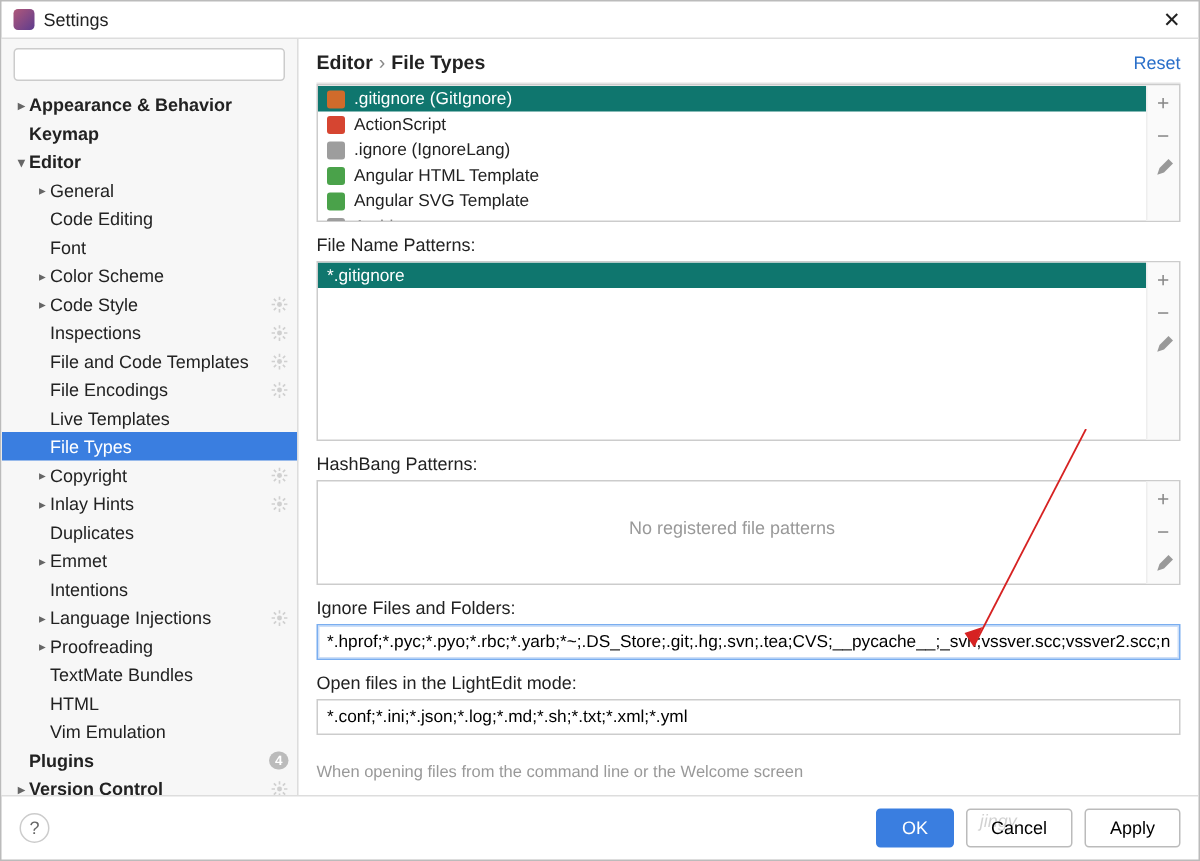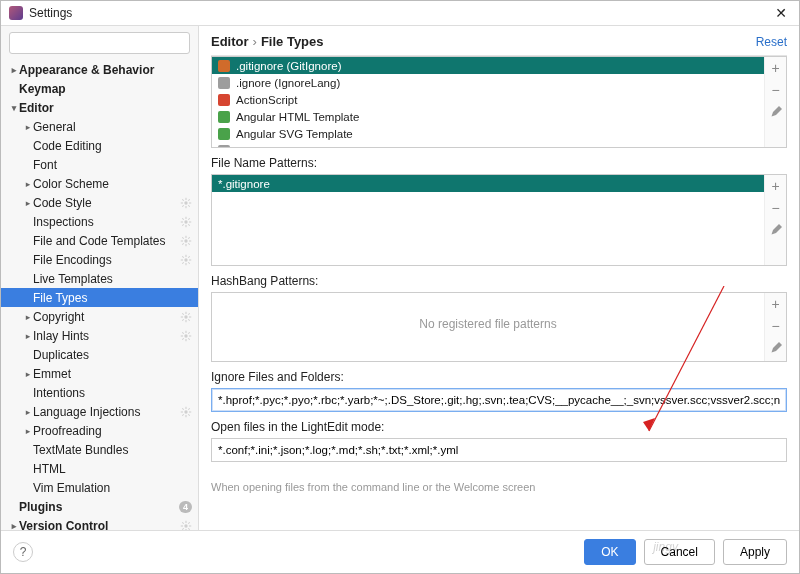--- a/index.html
+++ b/index.html
@@ -317,26 +317,26 @@
         <span class="reset">Reset</span>
       </div>
 
       <div class="list-wrap" style="height:92px;">
         <div class="list" id="filetypes">
             <div class="list-row selected">
               <span class="file-icon" style="background: rgb(208, 107, 43);"></span>
               <span>.gitignore (GitIgnore)</span>
             </div>
             <div class="list-row">
+              <span class="file-icon" style="background: rgb(214, 69, 49);"></span>
+              <span>ActionScript</span>
+            </div>
+            <div class="list-row">
               <span class="file-icon" style="background: rgb(157, 157, 157);"></span>
               <span>.ignore (IgnoreLang)</span>
-            </div>
-            <div class="list-row">
-              <span class="file-icon" style="background: rgb(214, 69, 49);"></span>
-              <span>ActionScript</span>
             </div>
             <div class="list-row">
               <span class="file-icon" style="background: rgb(74, 162, 74);"></span>
               <span>Angular HTML Template</span>
             </div>
             <div class="list-row">
               <span class="file-icon" style="background: rgb(74, 162, 74);"></span>
               <span>Angular SVG Template</span>
             </div>
             <div class="list-row">
@@ -349,21 +349,21 @@
           <div class="side-btn">−</div>
           <div class="side-btn">
               <svg width="12" height="12" viewBox="0 0 16 16">
                 <path d="M2 14 L4 8 L12 0 L16 4 L8 12 L2 14 Z" fill="#999"></path>
               </svg>
             </div>
         </div>
       </div>
 
       <div class="section-label">File Name Patterns:</div>
-      <div class="list-wrap" style="height:92px;">
+      <div class="list-wrap" style="height:120px;">
         <div class="list" id="patterns">
             <div class="list-row selected">
               <span>*.gitignore</span>
             </div>
           </div>
         <div class="side-btns">
           <div class="side-btn">+</div>
           <div class="side-btn">−</div>
           <div class="side-btn">
               <svg width="12" height="12" viewBox="0 0 16 16">

